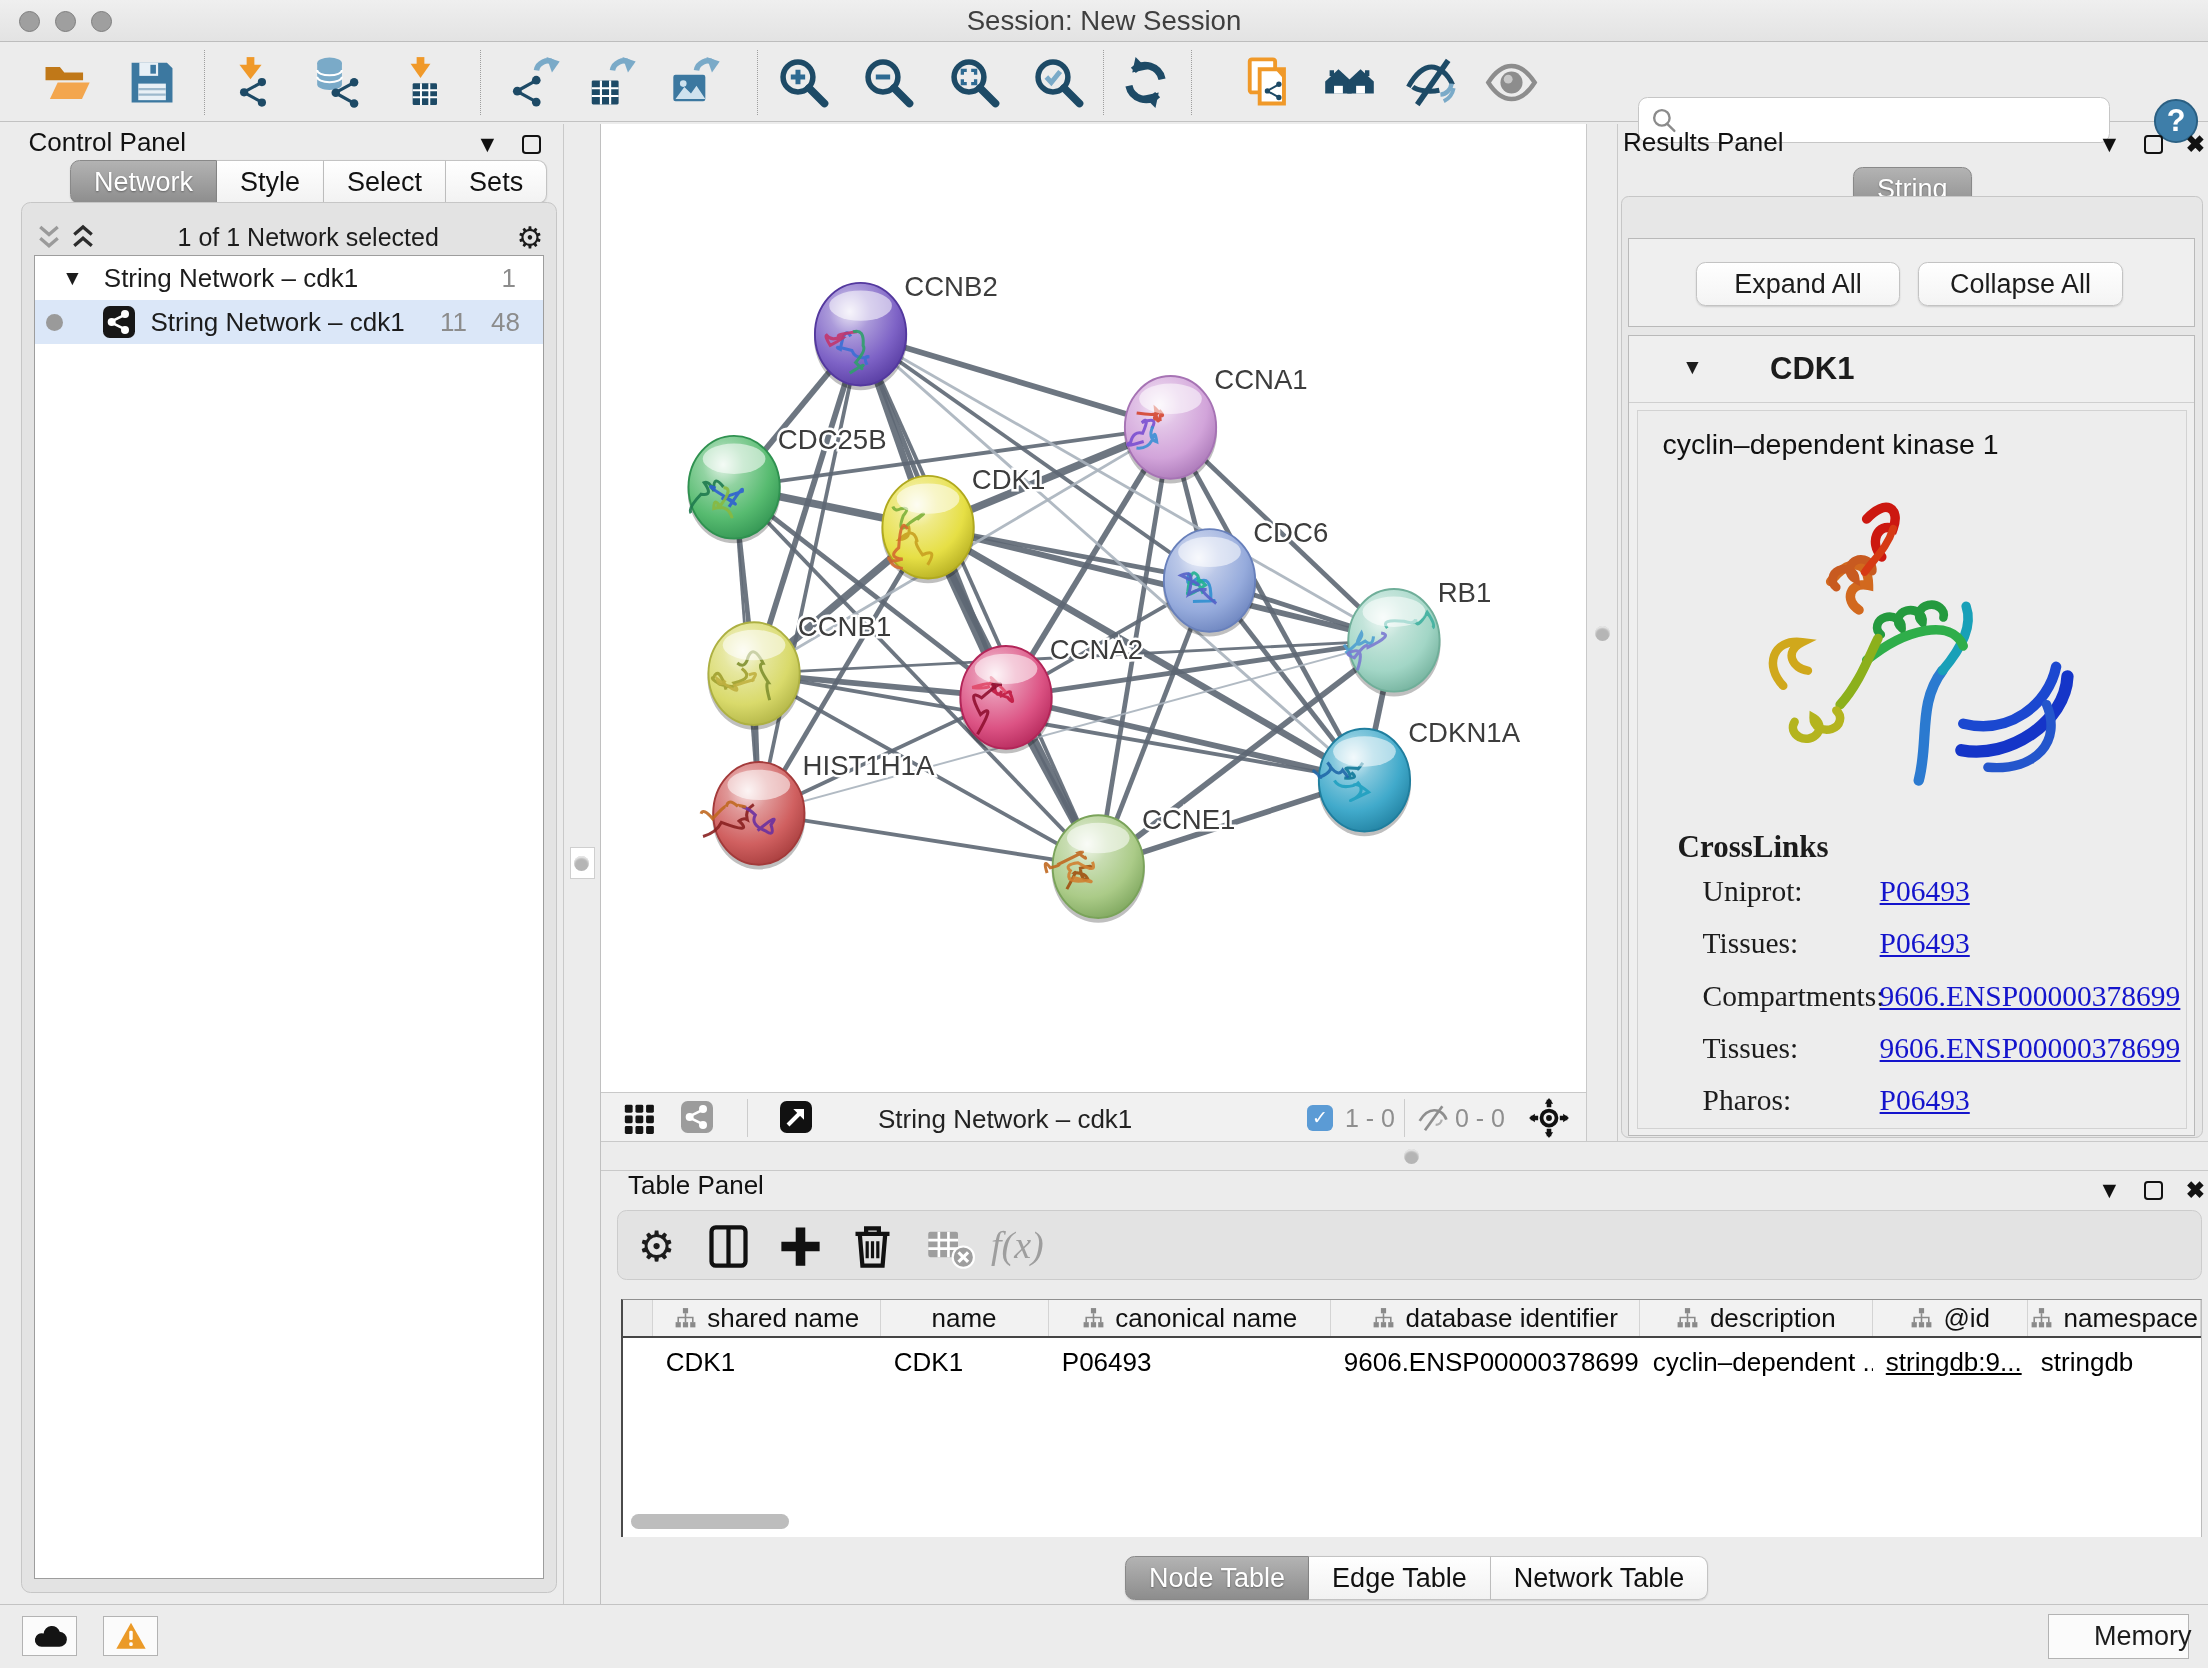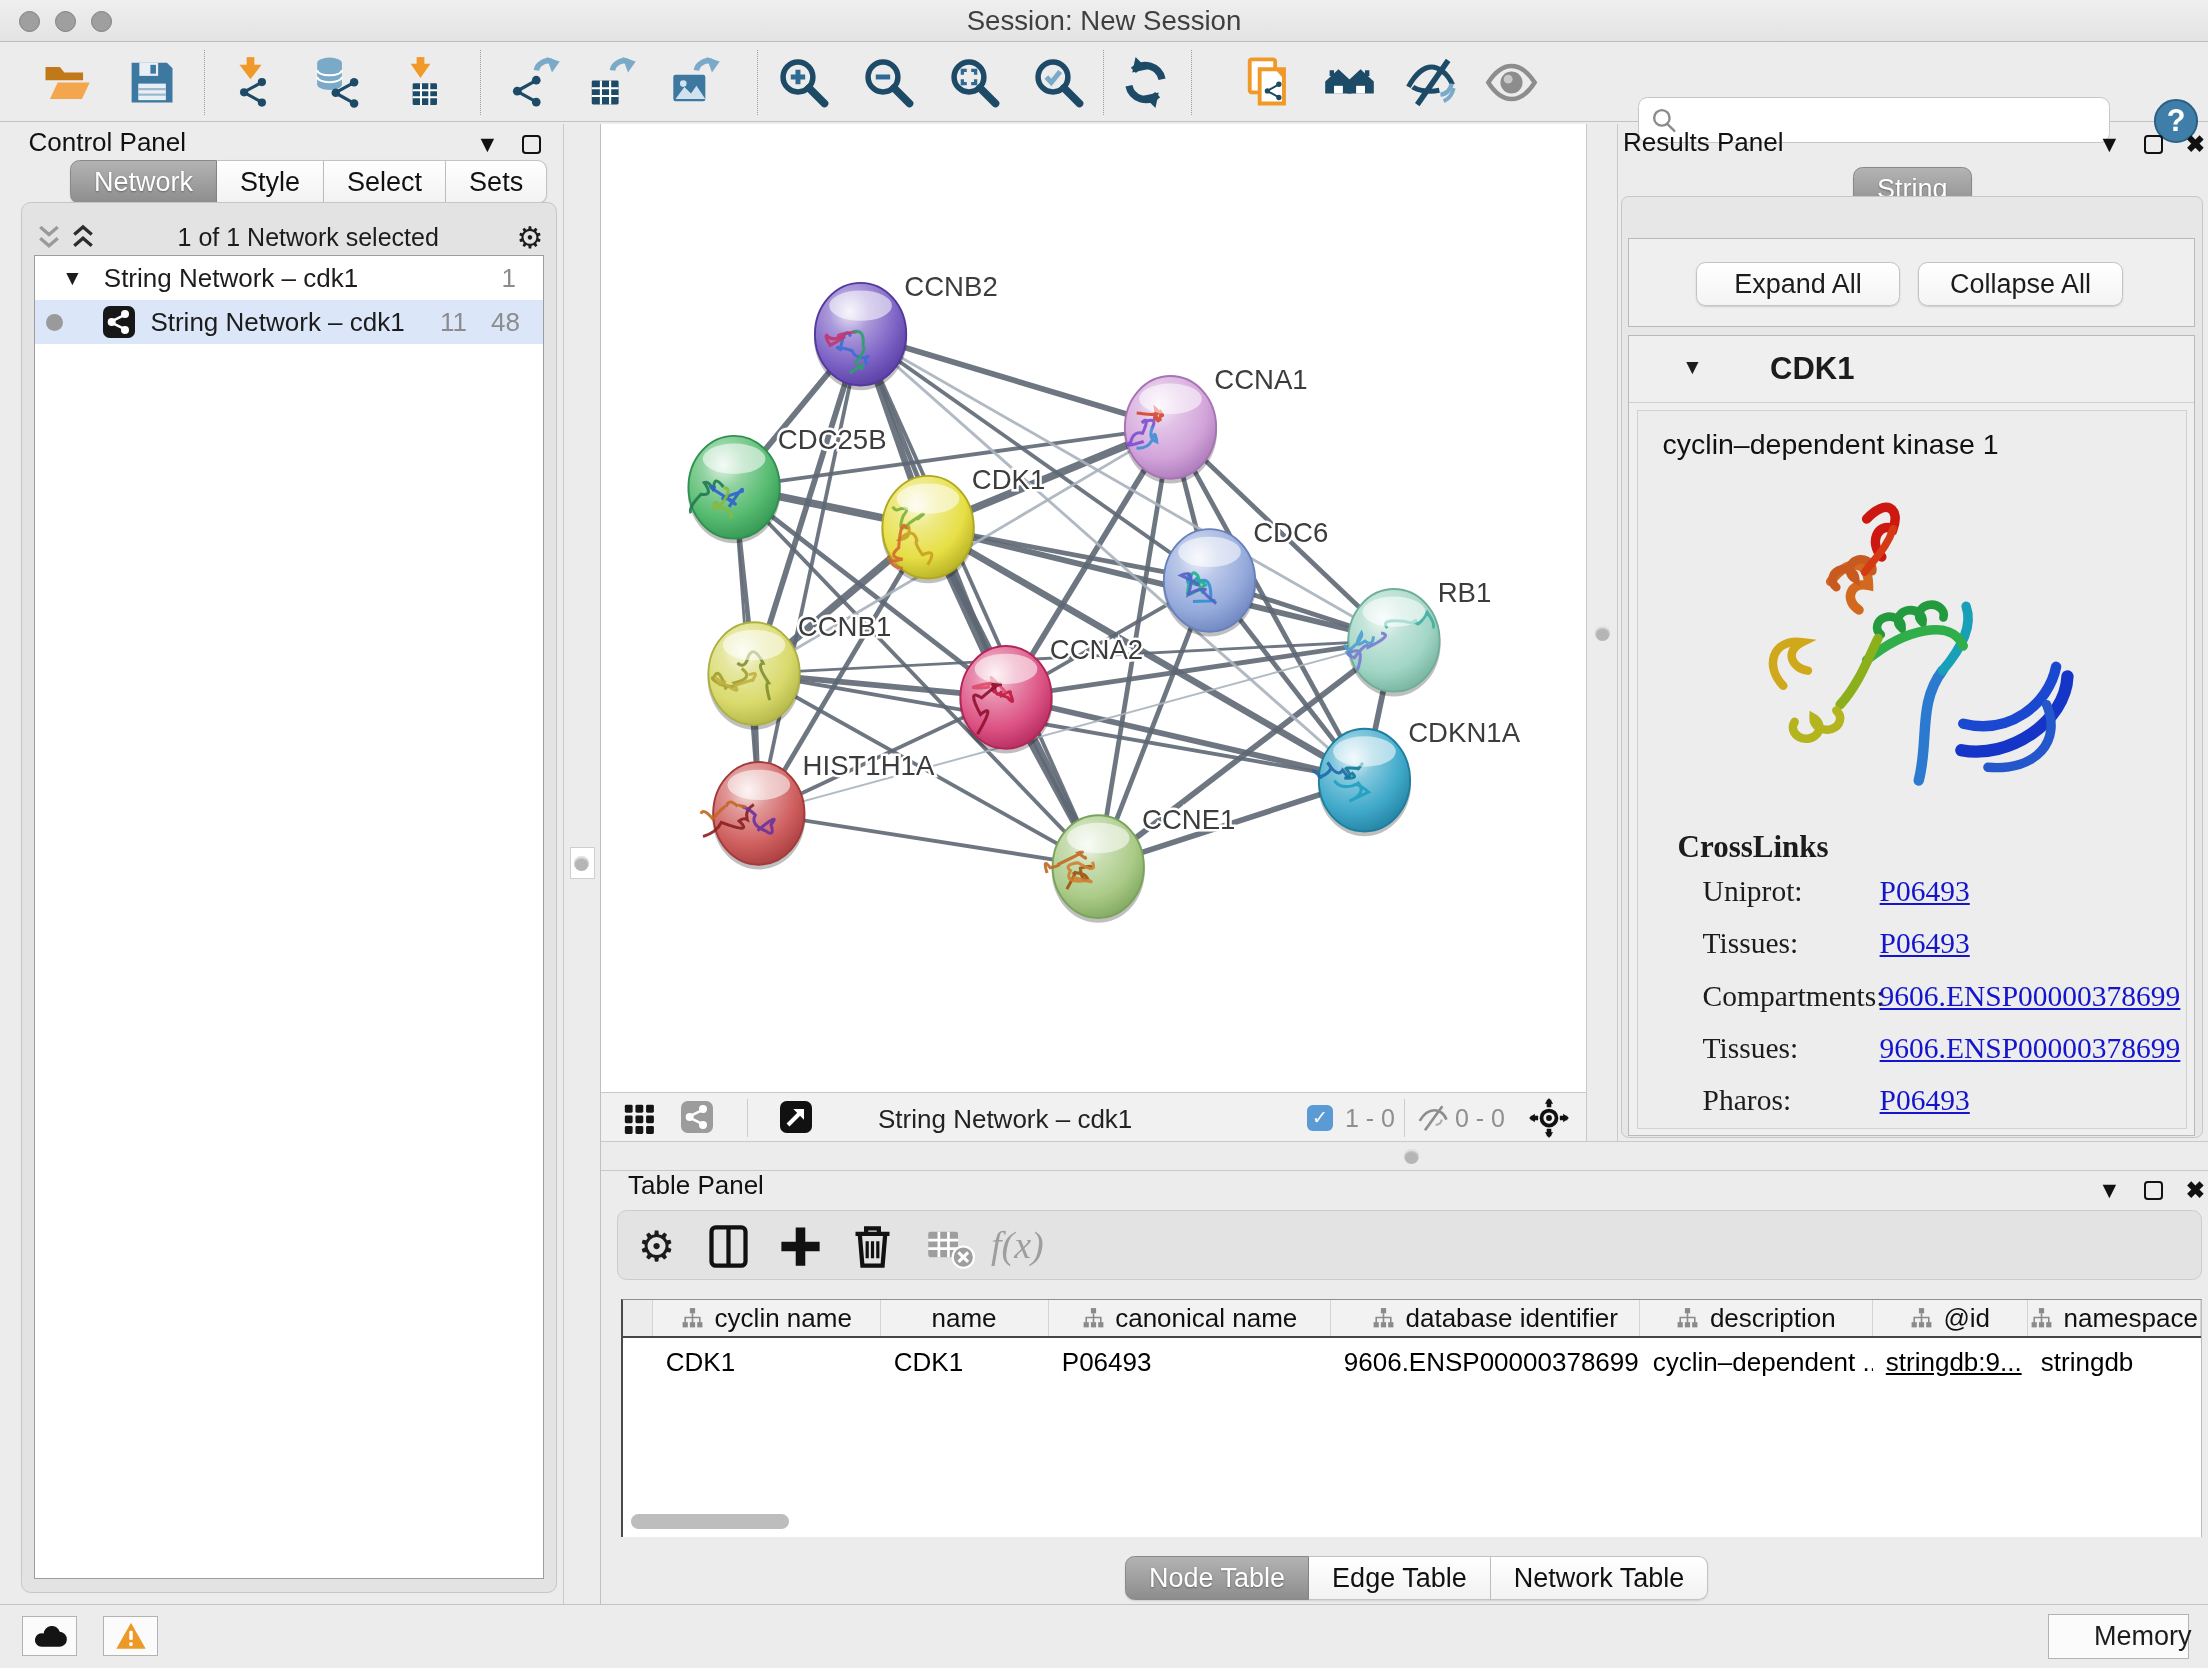--- a/index.html
+++ b/index.html
@@ -653,21 +653,21 @@
   <div id="tp-headrow">
       <div class="thcell" style="width: 29.5px; background: rgb(236, 236, 236);"></div>
       <div class="thcell" style="width: 228px;">
         <span style="height: 25px;"><svg width="25" height="25" viewBox="0 0 48 48">
             <rect x="19" y="4" width="10" height="10" fill="#8a8a8a"></rect>
             <rect x="5" y="31" width="10" height="10" fill="#8a8a8a"></rect>
             <rect x="19" y="31" width="10" height="10" fill="#8a8a8a"></rect>
             <rect x="33" y="31" width="10" height="10" fill="#8a8a8a"></rect>
             <path d="M24 14v8M10 31v-9h28v9M24 22v9" stroke="#8a8a8a" stroke-width="3" fill="none"></path>
           </svg></span>
-        <span>cyclin name</span>
+        <span>shared name</span>
       </div>
       <div class="thcell" style="width: 168px;">
         <span>name</span>
       </div>
       <div class="thcell" style="width: 282px;">
         <span style="height: 25px;"><svg width="25" height="25" viewBox="0 0 48 48">
             <rect x="19" y="4" width="10" height="10" fill="#8a8a8a"></rect>
             <rect x="5" y="31" width="10" height="10" fill="#8a8a8a"></rect>
             <rect x="19" y="31" width="10" height="10" fill="#8a8a8a"></rect>
             <rect x="33" y="31" width="10" height="10" fill="#8a8a8a"></rect>

